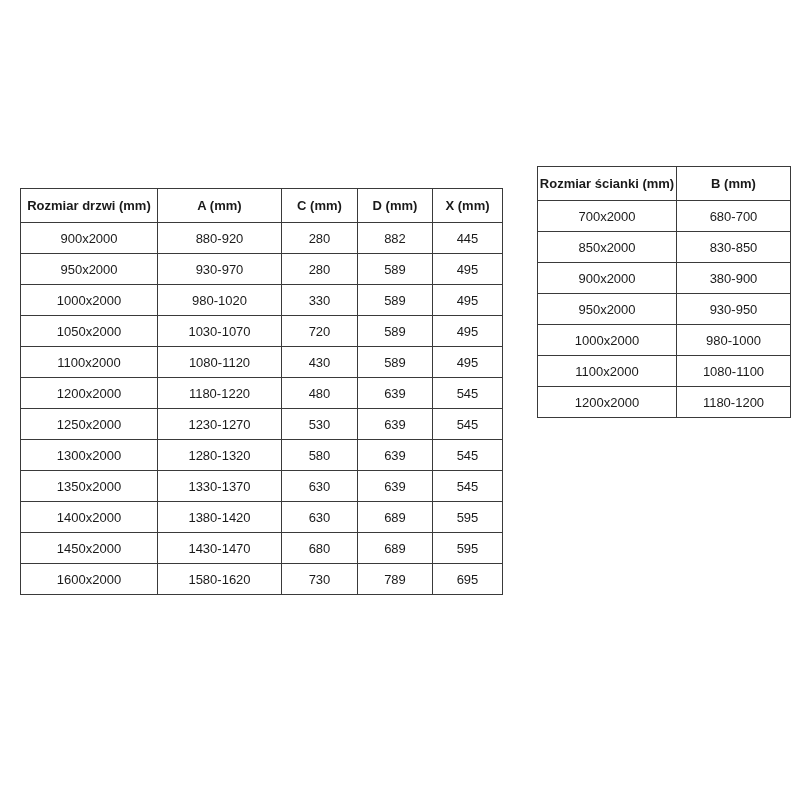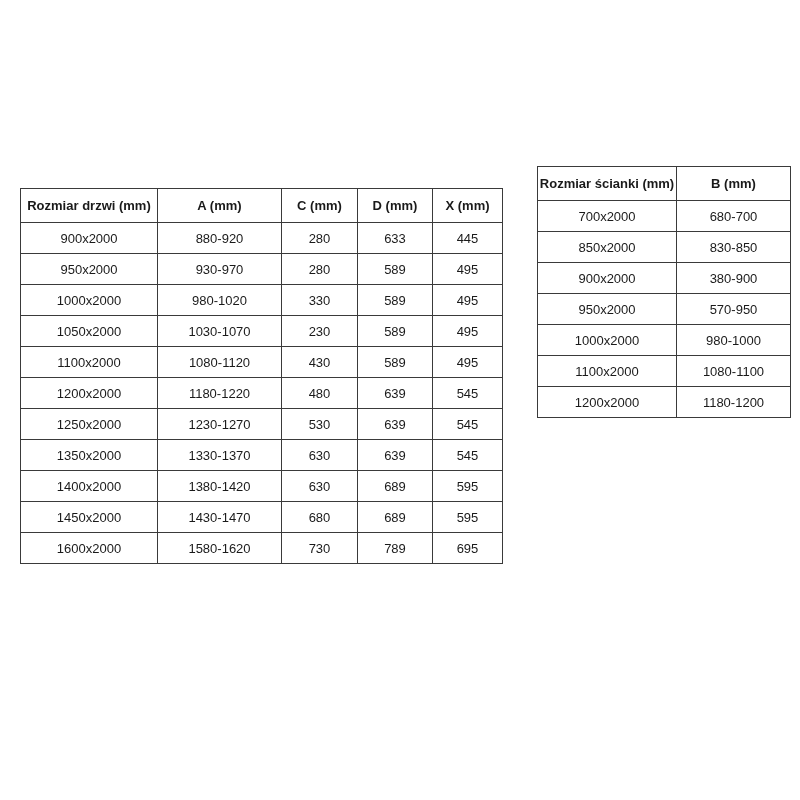--- a/index.html
+++ b/index.html
@@ -69,41 +69,41 @@
         <th>C (mm)</th>
         <th>D (mm)</th>
         <th>X (mm)</th>
       </tr>
     </thead>
     <tbody>
       <tr>
         <td>900x2000</td>
         <td>880-920</td>
         <td>280</td>
-        <td>633</td>
+        <td>882</td>
         <td>445</td>
       </tr>
       <tr>
         <td>950x2000</td>
         <td>930-970</td>
         <td>280</td>
         <td>589</td>
         <td>495</td>
       </tr>
       <tr>
         <td>1000x2000</td>
         <td>980-1020</td>
         <td>330</td>
         <td>589</td>
         <td>495</td>
       </tr>
       <tr>
         <td>1050x2000</td>
         <td>1030-1070</td>
-        <td>230</td>
+        <td>720</td>
         <td>589</td>
         <td>495</td>
       </tr>
       <tr>
         <td>1100x2000</td>
         <td>1080-1120</td>
         <td>430</td>
         <td>589</td>
         <td>495</td>
       </tr>
@@ -111,20 +111,27 @@
         <td>1200x2000</td>
         <td>1180-1220</td>
         <td>480</td>
         <td>639</td>
         <td>545</td>
       </tr>
       <tr>
         <td>1250x2000</td>
         <td>1230-1270</td>
         <td>530</td>
+        <td>639</td>
+        <td>545</td>
+      </tr>
+      <tr>
+        <td>1300x2000</td>
+        <td>1280-1320</td>
+        <td>580</td>
         <td>639</td>
         <td>545</td>
       </tr>
       <tr>
         <td>1350x2000</td>
         <td>1330-1370</td>
         <td>630</td>
         <td>639</td>
         <td>545</td>
       </tr>
@@ -171,21 +178,21 @@
       <tr>
         <td>850x2000</td>
         <td>830-850</td>
       </tr>
       <tr>
         <td>900x2000</td>
         <td>380-900</td>
       </tr>
       <tr>
         <td>950x2000</td>
-        <td>570-950</td>
+        <td>930-950</td>
       </tr>
       <tr>
         <td>1000x2000</td>
         <td>980-1000</td>
       </tr>
       <tr>
         <td>1100x2000</td>
         <td>1080-1100</td>
       </tr>
       <tr>

